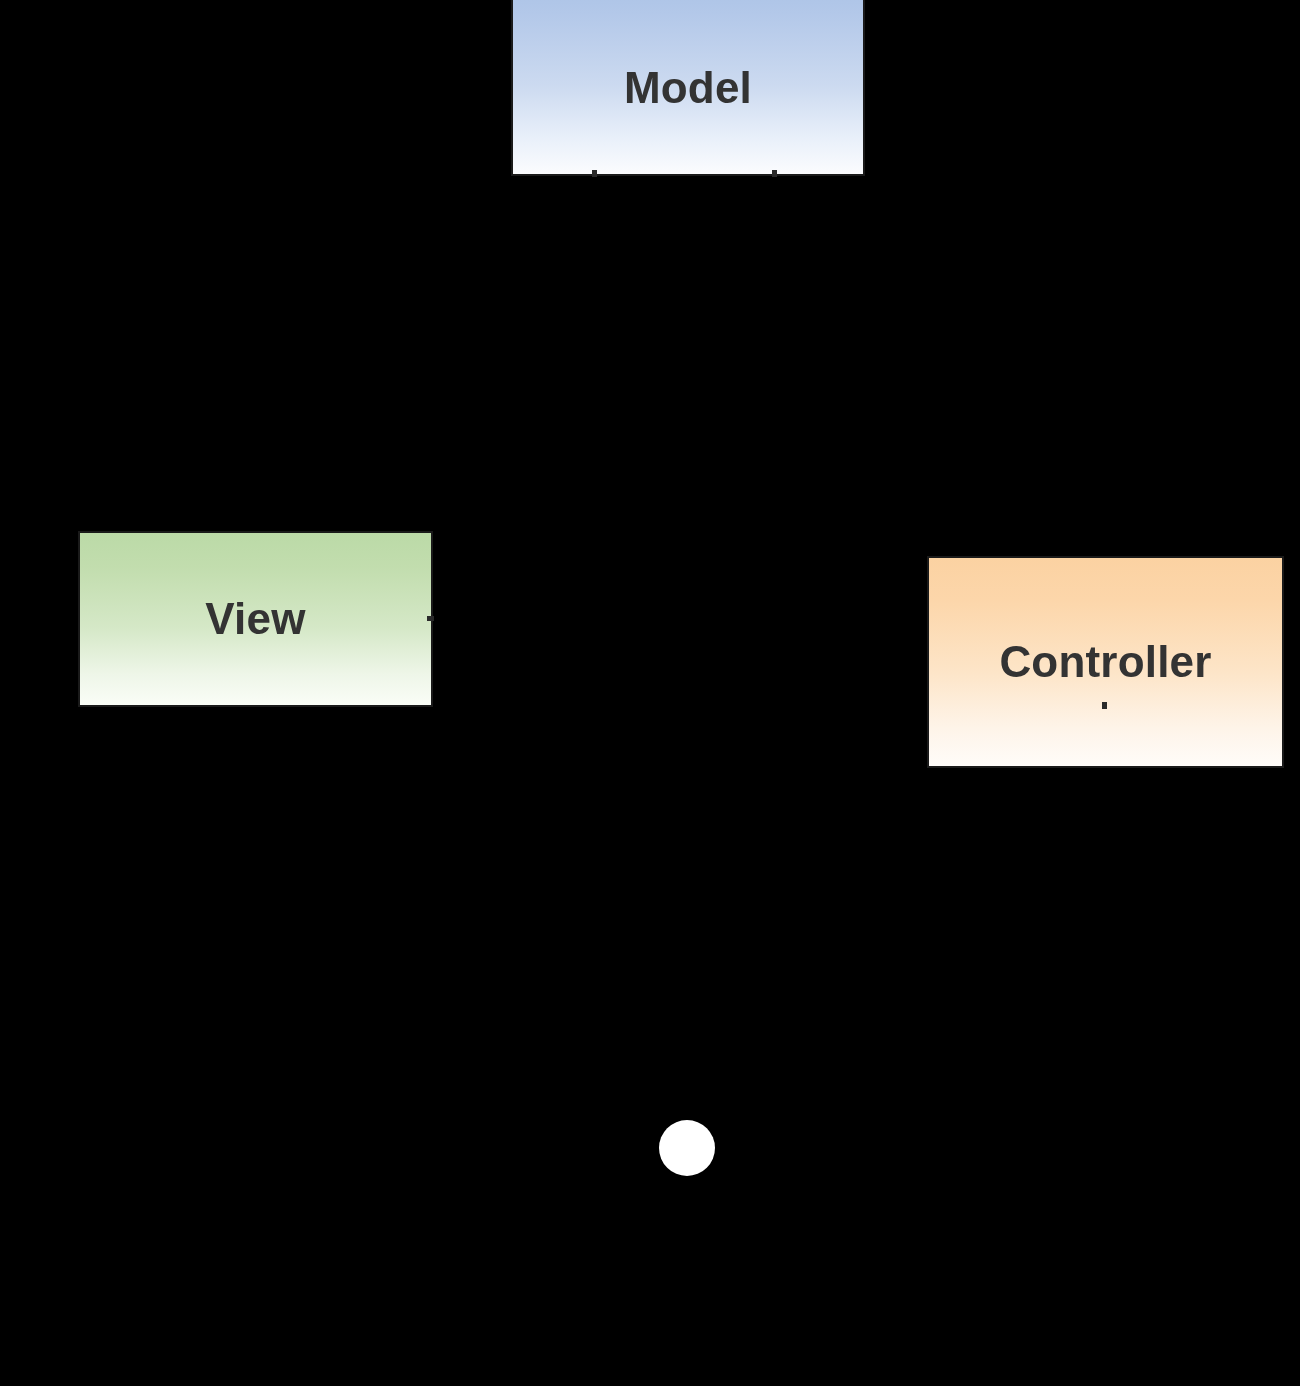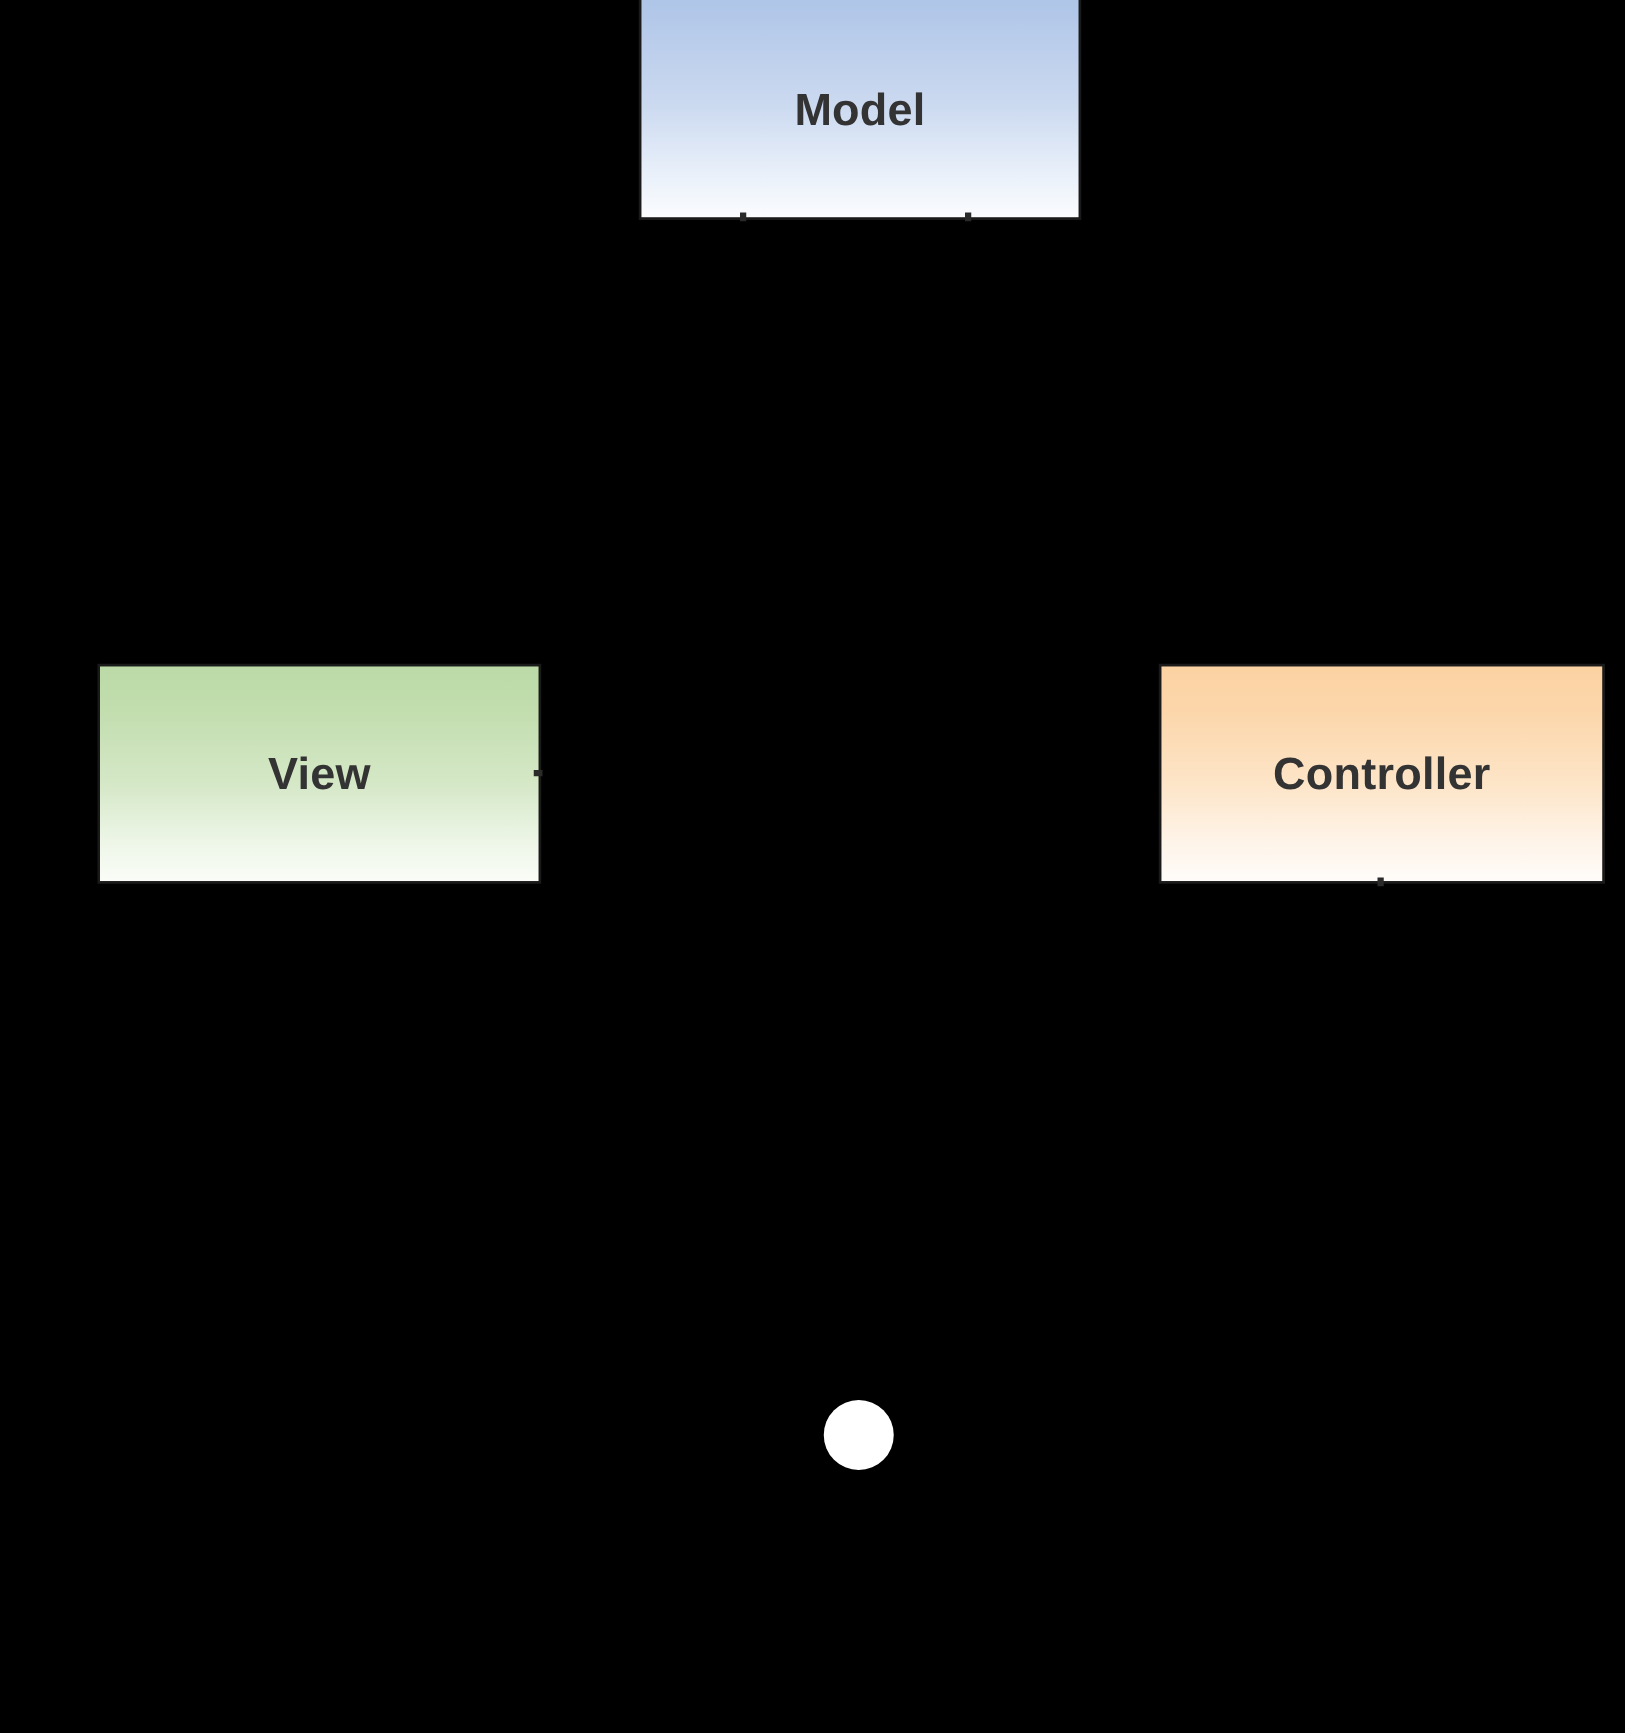--- a/index.html
+++ b/index.html
@@ -25,21 +25,21 @@
     position: absolute;
     box-sizing: border-box;
     border: 2px solid #1a1a1a;
     display: flex;
     align-items: center;
     justify-content: center;
     overflow: hidden;
   }
   .node-label {
     font-family: "Liberation Sans", sans-serif;
-    font-size: 36px;
+    font-size: 44px;
     font-weight: 600;
     color: #333333;
     letter-spacing: 0.2px;
     line-height: 1;
     text-align: center;
     white-space: nowrap;
   }
 
   
   #node-model {
@@ -55,23 +55,23 @@
     left: 78px;
     top: 531px;
     width: 355px;
     height: 176px;
     background: linear-gradient(to bottom, #bbdaa7 0%, #c2ddae 20%, #d5e8c7 55%, #eef6e8 82%, #fafdf7 100%);
     align-items: center;
   }
 
   #node-controller {
     left: 927px;
-    top: 531px;
+    top: 556px;
     width: 357px;
-    height: 176px;
+    height: 212px;
     background: linear-gradient(to bottom, #fbd2a2 0%, #fcd6aa 20%, #fde5c8 55%, #fef4e9 82%, #fffcf9 100%);
   }
 
   
   .stub {
     position: absolute;
     background: #2a2a2a;
   }
   .stub-v { width: 5px; height: 7px; }
   .stub-h { width: 7px; height: 5px; }

